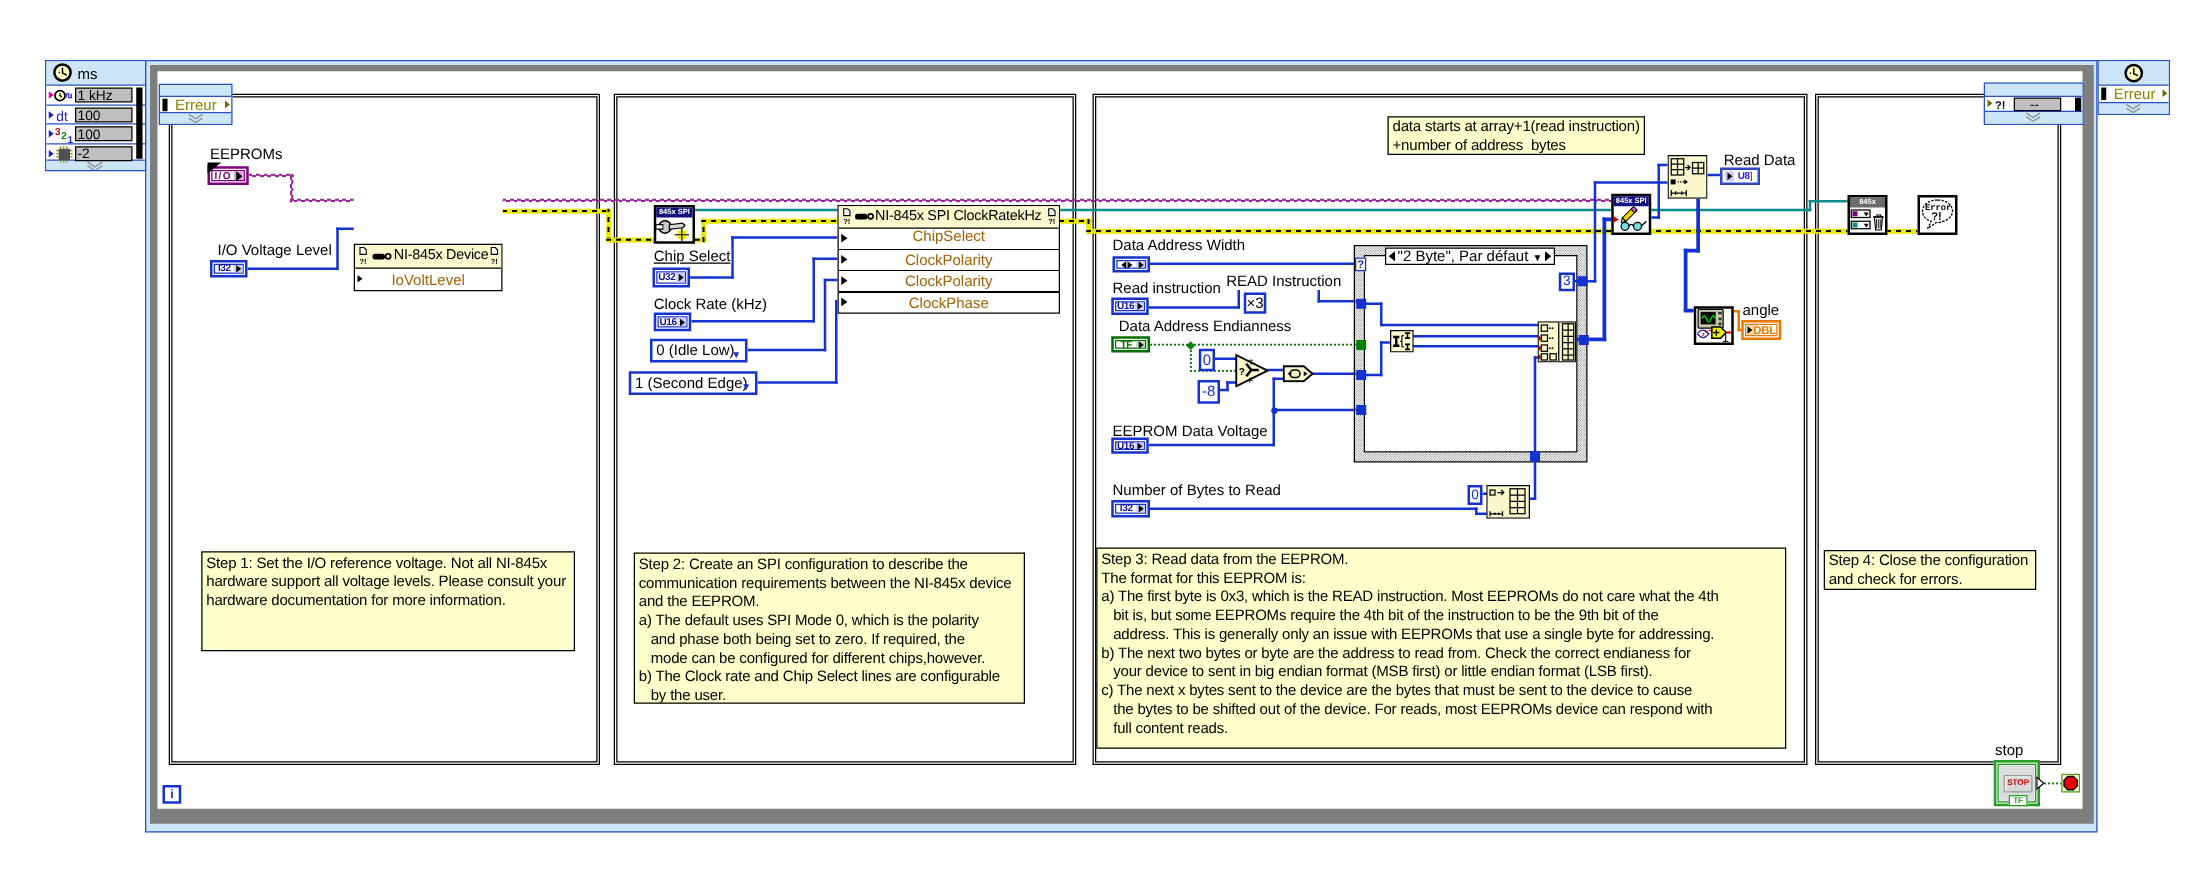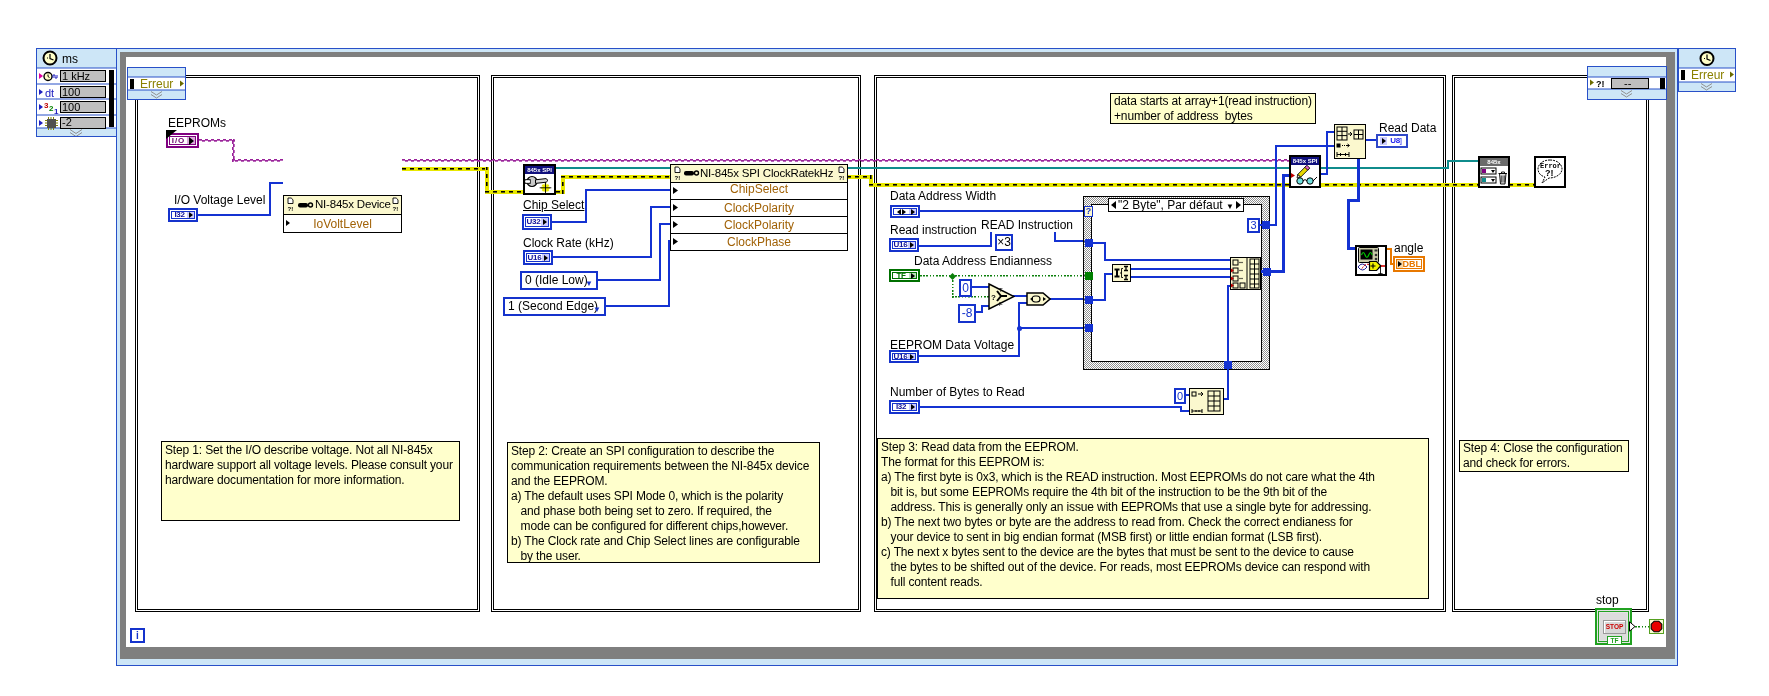--- a/index.html
+++ b/index.html
@@ -49,21 +49,21 @@
 <div class="a frame" style="left:491px;top:75px;width:370px;height:537px;">
     <div class="in"></div>
   </div>
 <div class="a frame" style="left:874px;top:75px;width:572px;height:537px;">
     <div class="in"></div>
   </div>
 <div class="a frame" style="left:1452px;top:75px;width:197px;height:537px;">
     <div class="in"></div>
   </div>
 
-<div class="a cmt" style="left:161px;top:441px;width:299px;height:80px;">Step 1: Set the I/O describe voltage. Not all NI-845x
+<div class="a cmt" style="left:161px;top:441px;width:299px;height:80px;">Step 1: Set the I/O reference voltage. Not all NI-845x
 hardware support all voltage levels. Please consult your
 hardware documentation for more information.</div>
 <div class="a cmt" style="left:507px;top:442px;width:313px;height:121px;">Step 2: Create an SPI configuration to describe the
 communication requirements between the NI-845x device
 and the EEPROM.
 a) The default uses SPI Mode 0, which is the polarity
    and phase both being set to zero. If required, the
    mode can be configured for different chips,however.
 b) The Clock rate and Chip Select lines are configurable
    by the user.</div>
@@ -325,21 +325,21 @@
 <div class="a term" style="left:889px;top:238px;width:30px;height:14px;">
   <div class="inr">
       <div class="tlab">U16</div>
       <div class="tarr" style="width:7px;">
         <div class="tri-r" style="border-left-width:4px;border-top-width:3px;border-bottom-width:3px;"></div>
       </div>
     </div>
 </div>
 <div class="a lbl" style="left:980px;top:219px;">READ Instruction</div>
 <div class="a" style="left:995px;top:234px;width:18px;height:17px;border:2px solid #1533CC;background:#fff;box-sizing:border-box;font:12px/13px &quot;Liberation Sans&quot;;text-align:center;">×3</div>
-<div class="a lbl" style="left:913px;top:255px;">Data Address Endianness</div>
+<div class="a lbl" style="left:894px;top:255px;">Data Address Endianness</div>
 <div class="a term" style="left:889px;top:269px;width:31px;height:13px;border-color:#007000;">
   <div class="inr" style="border-color:#007000;">
       <div class="tlab" style="color:#007000;">TF</div>
       <div class="tarr" style="background:#B8E0B8;width:7px;">
         <div class="tri-r" style="border-left-width:4px;border-top-width:3px;border-bottom-width:3px;"></div>
       </div>
     </div>
 </div>
 <div class="a" style="left:959px;top:279px;width:13px;height:18px;border:2px solid #1533CC;background:#fff;box-sizing:border-box;font:12px/14px &quot;Liberation Sans&quot;;text-align:center;color:#1533CC;">0</div>
 <div class="a" style="left:958px;top:304px;width:18px;height:19px;border:2px solid #1533CC;background:#fff;box-sizing:border-box;font:12px/15px &quot;Liberation Sans&quot;;text-align:center;color:#1533CC;">-8</div>

